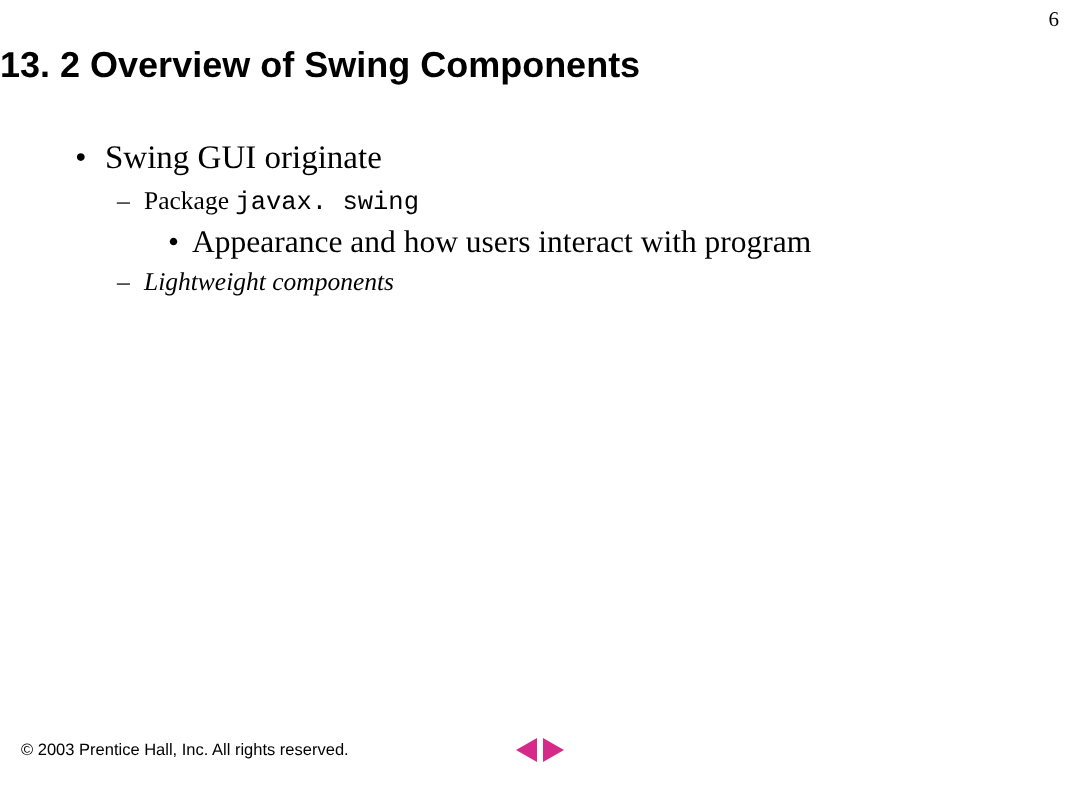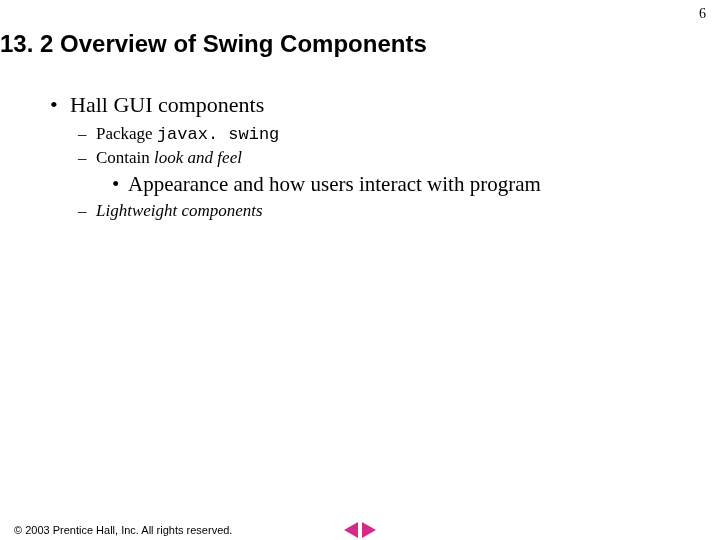--- a/index.html
+++ b/index.html
@@ -65,21 +65,21 @@
   }
   .mono {
     font-family: "Courier New", Courier, monospace;
     margin-top: 24px;
   }
   .italic {
     font-style: italic;
   }
   .footer {
     position: absolute;
-    bottom: 0;
+    bottom: 30px;
     left: 14px;
     right: 14px;
     font-size: 11px;
     font-family: Arial, Helvetica, sans-serif;
     display: flex;
     align-items: center;
     height: 20px;
   }
   .footer-text {
     flex: 0 0 auto;
@@ -107,31 +107,28 @@
 </head>
 <body>
 
 <div class="page-number">6</div>
 
 <div class="title">13. 2  Overview of Swing Components</div>
 
 <div class="content">
 
   <div class="lvl1">
-    <span>Hall GUI components</span>
+    <span>Swing GUI originate</span>
   </div>
 
   <div class="lvl2">
     <span>Package </span><span class="mono">javax. swing</span>
   </div>
 
 
-  <div class="lvl2">
-    <span>Contain </span><span class="italic">look and feel</span>
-  </div>
 
   <div class="lvl3">
     <span>Appearance and how users interact with program</span>
   </div>
 
   <div class="lvl2 italic">
     <span>Lightweight components</span>
   </div>
 
 

